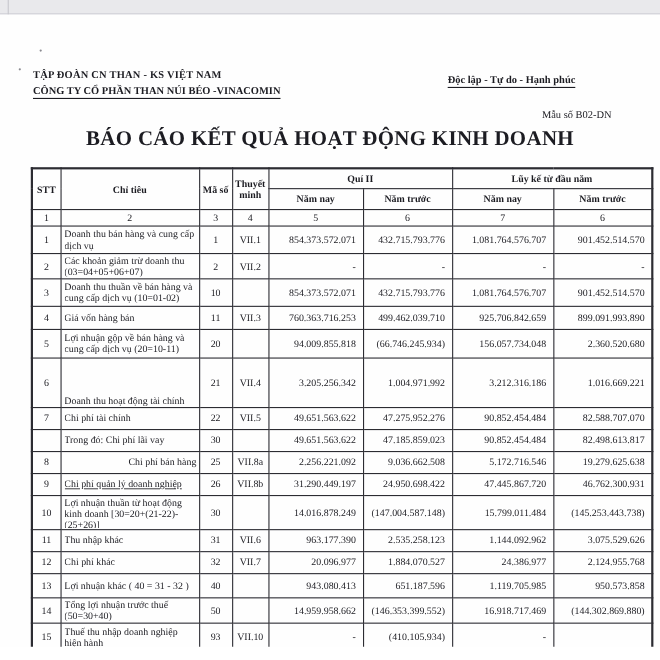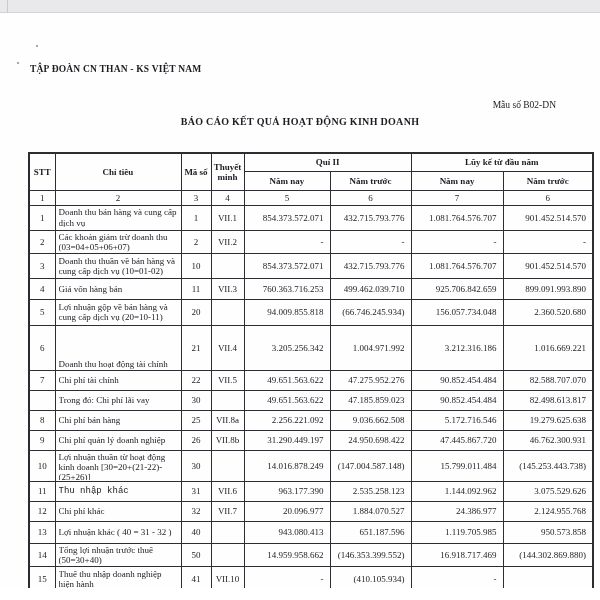--- a/index.html
+++ b/index.html
@@ -17,21 +17,21 @@
 
   .letterhead { position:absolute; top:64px; left:0; width:600px; display:flex; }
   .lh-left { margin-left:30px; width:270px; text-align:left; }
   .lh-right { margin-left:40px; width:250px; text-align:center; }
   .lh-line1 { font-weight:bold; font-size:9.5px; letter-spacing:.2px; white-space:nowrap; }
   .lh-line2 { font-weight:bold; font-size:9.5px; margin-top:4px; white-space:nowrap; }
   .lh-line2 span { border-bottom:1px solid #1c1c22; padding-bottom:1px; }
   .form-no { position:absolute; top:100px; right:44px; font-size:9.5px; }
 
   .doc-title { position:absolute; top:116px; left:0; width:600px; text-align:center;
-    font-weight:bold; font-size:10px; letter-spacing:.3px; }
+    font-weight:bold; font-size:19px; letter-spacing:.3px; }
 
   table.report { position:absolute; top:152px; left:28px; width:564px;
     border-collapse:collapse; table-layout:fixed; }
   table.report col.c-stt { width:26px; }
   table.report col.c-lbl { width:126px; }
   table.report col.c-ma  { width:30px; }
   table.report col.c-tm  { width:33px; }
   table.report col.c-5   { width:86px; }
   table.report col.c-6   { width:81px; }
   table.report col.c-7   { width:92px; }
@@ -59,22 +59,28 @@
 
   <div class="viewer-strip">
     <div class="edge"></div>
   </div>
   <div class="artifact-dot dot-a"></div>
   <div class="artifact-dot dot-b"></div>
 
   <div class="letterhead">
     <div class="lh-left">
       <div class="lh-line1">TẬP ĐOÀN CN THAN - KS VIỆT NAM</div>
+      <div class="lh-line2">
+        <span>CÔNG TY CỔ PHẦN THAN NÚI BÉO -VINACOMIN</span>
+      </div>
     </div>
     <div class="lh-right">
+      <div class="lh-line2">
+        <span>Độc lập - Tự do - Hạnh phúc</span>
+      </div>
     </div>
   </div>
 
   <div class="form-no">Mẫu số B02-DN</div>
 
   <div class="doc-title">BÁO CÁO KẾT QUẢ HOẠT ĐỘNG KINH DOANH</div>
 
   <table class="report">
     <colgroup>
       <col class="c-stt">
@@ -205,33 +211,33 @@
           <td class="ma">30</td>
           <td class="tm"></td>
           <td class="num">49.651.563.622</td>
           <td class="num">47.185.859.023</td>
           <td class="num">90.852.454.484</td>
           <td class="num">82.498.613.817</td>
         </tr>
         <tr style="height: 20px;">
           <td class="stt">8</td>
           <td class="lbl">
-            <div class="lbl-in" style="max-height: 18px;">Chi phí bán hàng</div>
+            <div class="lbl-in" style="max-height: 18px; text-align: right;">Chi phí bán hàng</div>
           </td>
           <td class="ma">25</td>
           <td class="tm">VII.8a</td>
           <td class="num">2.256.221.092</td>
           <td class="num">9.036.662.508</td>
           <td class="num">5.172.716.546</td>
           <td class="num">19.279.625.638</td>
         </tr>
         <tr style="height: 20px;">
           <td class="stt">9</td>
           <td class="lbl">
-            <div class="lbl-in" style="max-height: 18px;">Chi phí quản lý doanh nghiệp</div>
+            <div class="lbl-in" style="max-height: 18px; text-decoration: underline;">Chi phí quản lý doanh nghiệp</div>
           </td>
           <td class="ma">26</td>
           <td class="tm">VII.8b</td>
           <td class="num">31.290.449.197</td>
           <td class="num">24.950.698.422</td>
           <td class="num">47.445.867.720</td>
           <td class="num">46.762.300.931</td>
         </tr>
         <tr style="height: 30px;">
           <td class="stt">10</td>
@@ -241,21 +247,21 @@
           <td class="ma">30</td>
           <td class="tm"></td>
           <td class="num">14.016.878.249</td>
           <td class="num">(147.004.587.148)</td>
           <td class="num">15.799.011.484</td>
           <td class="num">(145.253.443.738)</td>
         </tr>
         <tr style="height: 20px;">
           <td class="stt">11</td>
           <td class="lbl">
-            <div class="lbl-in" style="max-height: 18px; font-family: Liberation Mono, monospace;">Thu nhập khác</div>
+            <div class="lbl-in" style="max-height: 18px;">Thu nhập khác</div>
           </td>
           <td class="ma">31</td>
           <td class="tm">VII.6</td>
           <td class="num">963.177.390</td>
           <td class="num">2.535.258.123</td>
           <td class="num">1.144.092.962</td>
           <td class="num">3.075.529.626</td>
         </tr>
         <tr style="height: 20px;">
           <td class="stt">12</td>
@@ -291,21 +297,21 @@
           <td class="num">14.959.958.662</td>
           <td class="num">(146.353.399.552)</td>
           <td class="num">16.918.717.469</td>
           <td class="num">(144.302.869.880)</td>
         </tr>
         <tr style="height: 25px;">
           <td class="stt">15</td>
           <td class="lbl">
             <div class="lbl-in" style="max-height: 23px;">Thuế thu nhập doanh nghiệp hiện hành</div>
           </td>
-          <td class="ma">41</td>
+          <td class="ma">93</td>
           <td class="tm">VII.10</td>
           <td class="num">-</td>
           <td class="num">(410.105.934)</td>
           <td class="num">-</td>
           <td class="num"></td>
         </tr>
         <tr style="height: 19px; margin-left: 25px;">
           <td class="stt">16</td>
           <td class="lbl">
             <div class="lbl-in" style="max-height: 17px;">Chi phí thuế TNDN hoãn lại</div>

